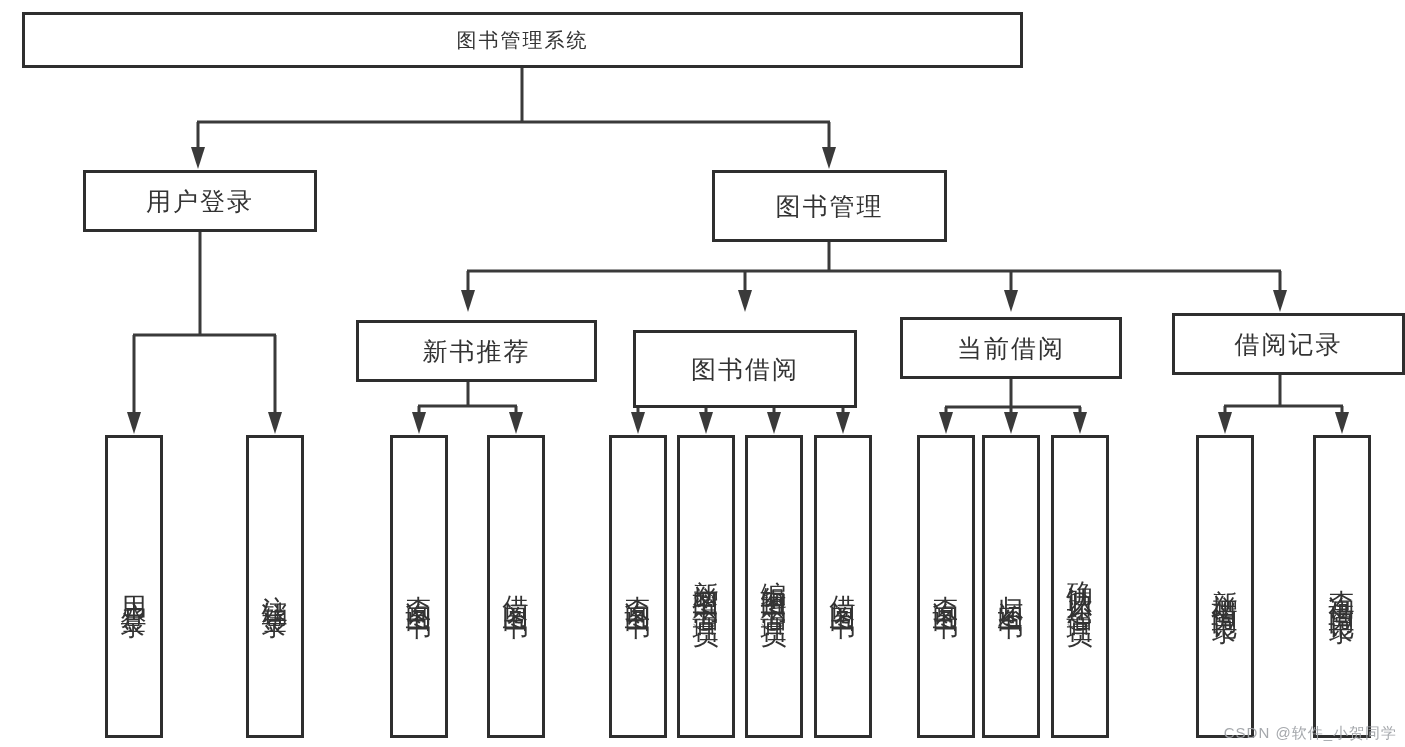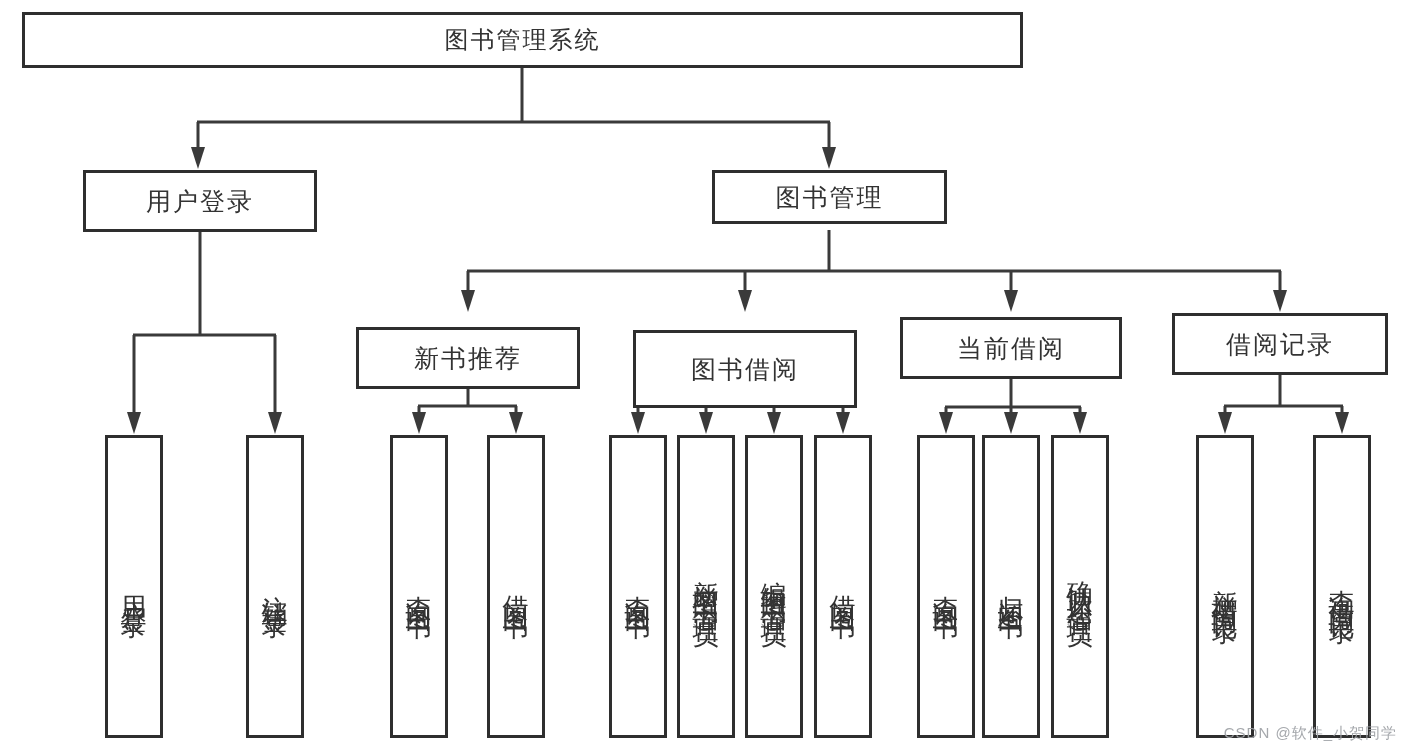--- a/index.html
+++ b/index.html
@@ -62,41 +62,41 @@
       <polygon points="767,412 781,412 774,434"></polygon>
       <polygon points="836,412 850,412 843,434"></polygon>
       <polygon points="939,412 953,412 946,434"></polygon>
       <polygon points="1004,412 1018,412 1011,434"></polygon>
       <polygon points="1073,412 1087,412 1080,434"></polygon>
       <polygon points="1218,412 1232,412 1225,434"></polygon>
       <polygon points="1335,412 1349,412 1342,434"></polygon>
     </g>
   </svg>
 
-  <div class="hbox" style="left:22px; top:12px; width:1001px; height:56px; font-size:24px;">
+  <div class="hbox" style="left:22px; top:12px; width:1001px; height:56px; font-size:20px;">
     <span>图书管理系统</span>
   </div>
 
   <div class="hbox" style="left:83px; top:170px; width:234px; height:62px;">
     <span>用户登录</span>
   </div>
-  <div class="hbox" style="left:712px; top:170px; width:235px; height:54px;">
+  <div class="hbox" style="left:712px; top:170px; width:235px; height:72px;">
     <span>图书管理</span>
   </div>
 
-  <div class="hbox" style="left:356px; top:327px; width:224px; height:62px;">
+  <div class="hbox" style="left:356px; top:320px; width:241px; height:62px;">
     <span>新书推荐</span>
   </div>
   <div class="hbox" style="left:633px; top:330px; width:224px; height:78px;">
     <span>图书借阅</span>
   </div>
   <div class="hbox" style="left:900px; top:317px; width:222px; height:62px;">
     <span>当前借阅</span>
   </div>
-  <div class="hbox" style="left:1172px; top:313px; width:216px; height:62px;">
+  <div class="hbox" style="left:1172px; top:313px; width:233px; height:62px;">
     <span>借阅记录</span>
   </div>
 
   <div class="vbox" style="left:105px;">
     <span class="vlbl">用户登录</span>
   </div>
   <div class="vbox" style="left:246px;">
     <span class="vlbl">注销登录</span>
   </div>
 

